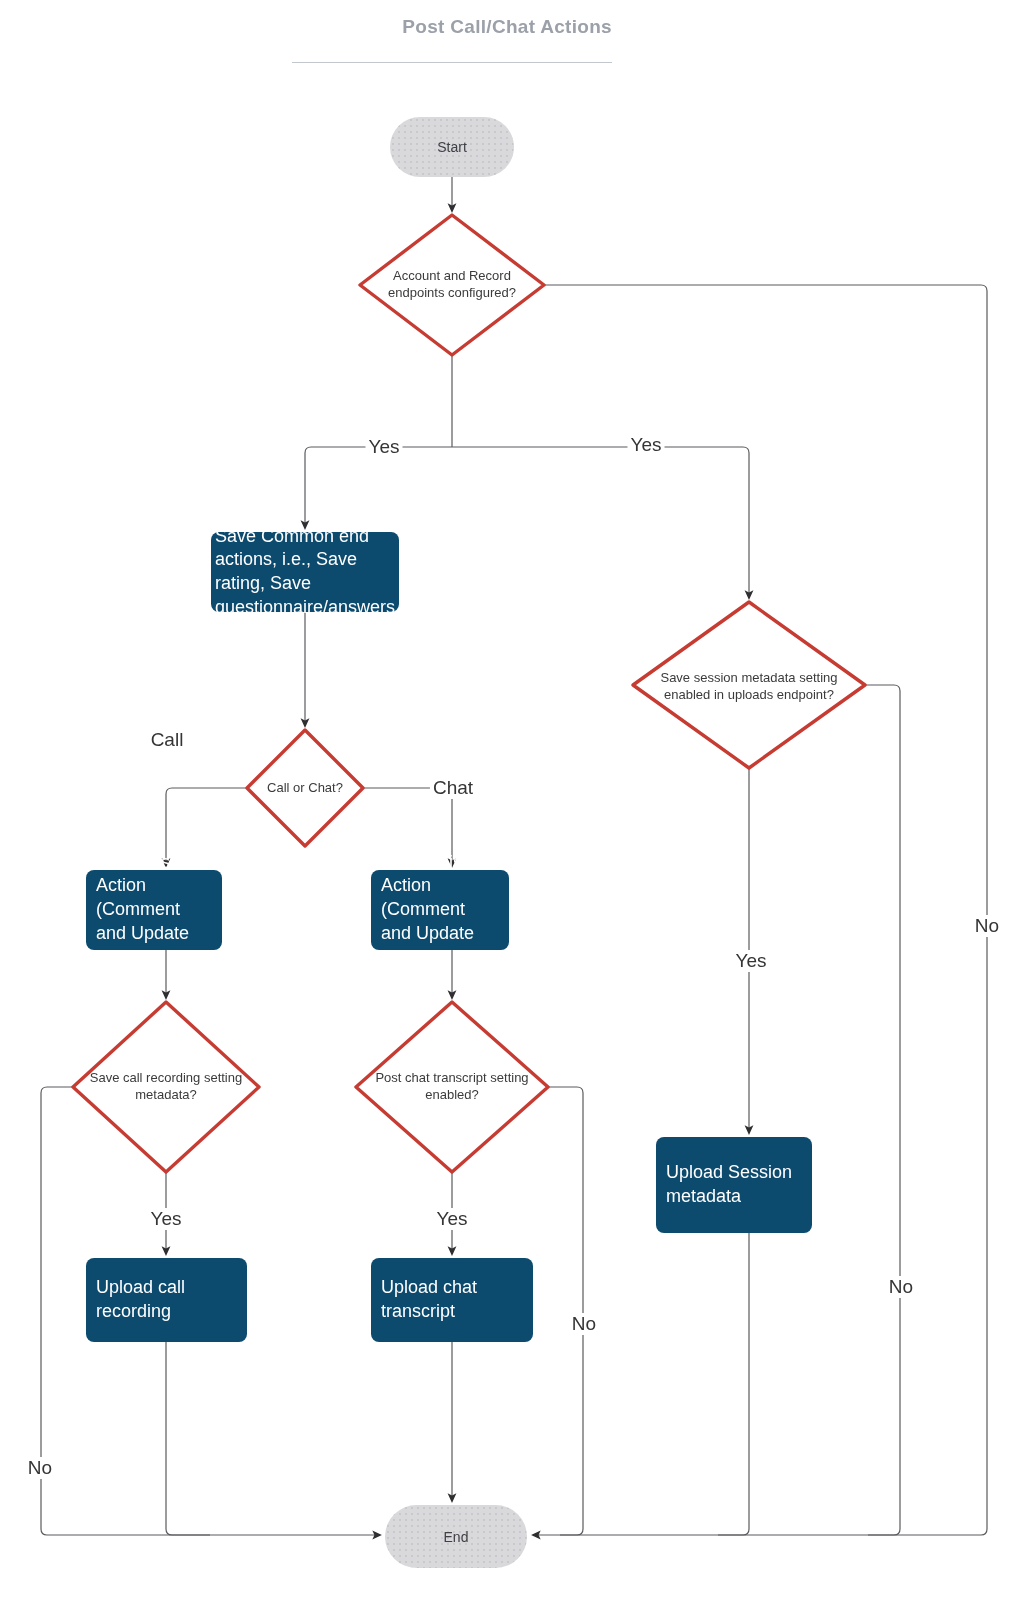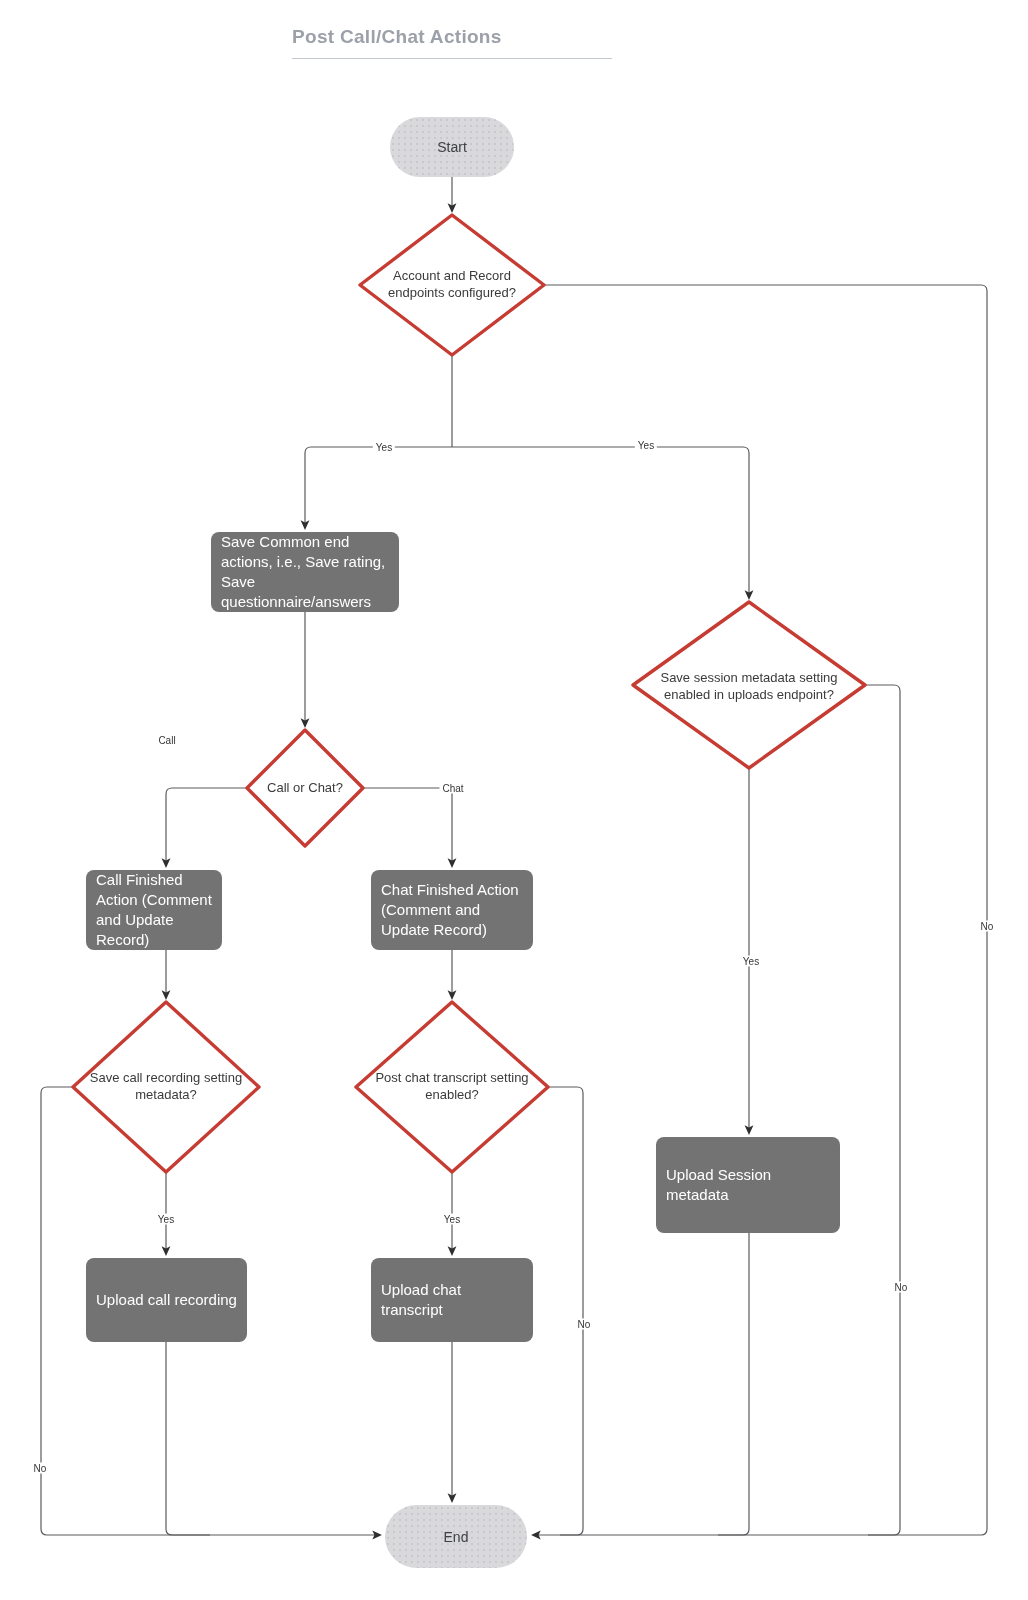--- a/index.html
+++ b/index.html
@@ -5,44 +5,44 @@
   html,body { margin:0; padding:0; background:#ffffff; }
   .canvas {
     position:relative; width:1028px; height:1600px; background:#ffffff;
     font-family:"Liberation Sans", sans-serif; overflow:hidden;
   }
   .edges { position:absolute; left:0; top:0; width:1028px; height:1600px; }
   .edge { fill:none; stroke:#5a5b5e; stroke-width:1.2; }
   .diamond { fill:#ffffff; stroke:#c63b32; stroke-width:3.4; stroke-linejoin:round; }
 
   .diagram-title {
-    position:absolute; left:292px; top:26px; width:320px; text-align:left;
+    position:absolute; left:292px; top:16px; width:320px; text-align:right;
     font-size:19px; font-weight:bold; color:#9ba0a9; letter-spacing:.3px;
-    padding-bottom:10px; border-bottom:1px solid #c3c7ce;
+    padding-bottom:24px; border-bottom:1px solid #c3c7ce;
   }
   .node {
     position:absolute; display:flex; align-items:center; justify-content:center;
     text-align:left; box-sizing:border-box;
   }
   .terminal {
     background-color:#d9d9dc; border-radius:34px; color:#3f4045; font-size:14px;
     background-image:radial-gradient(circle, #c7c7cd 0.7px, rgba(0,0,0,0) 0.8px);
     background-size:6px 6px;
   }
   .action {
-    background:#737373; border-radius:8px; color:#ffffff;
-    font-size:15px; line-height:1.32; padding:5px 10px;
+    background:#0c4a6e; border-radius:8px; color:#ffffff;
+    font-size:18px; line-height:1.32; padding:5px 10px;
   }
   .decision-label {
     position:absolute; transform:translate(-50%,-50%); text-align:center;
     color:#3b3b3b; font-size:13px; line-height:1.3;
   }
   .edge-label {
     position:absolute; transform:translate(-50%,-50%); background:#ffffff;
-    padding:0 3px; font-size:10px; color:#353535; white-space:nowrap;
+    padding:0 3px; font-size:19px; color:#353535; white-space:nowrap;
   }
 </style>
 </head>
 <body>
 
 <div class="canvas">
 
   <svg class="edges" viewBox="0 0 1028 1600">
     <defs>
       <marker id="arrowhead" viewBox="0 0 10 10" refX="8" refY="5" markerWidth="9" markerHeight="8" orient="auto">
@@ -91,30 +91,30 @@
   <div class="decision-label" style="left:305px; top:788px; width:120px;">Call or Chat?</div>
   <div class="decision-label" style="left:166px; top:1087px; width:160px;">Save call recording setting metadata?</div>
   <div class="decision-label" style="left:452px; top:1087px; width:170px;">Post chat transcript setting enabled?</div>
 
   <div class="node action" style="left:211px; top:532px; width:188px; height:80px;">
     <span>Save Common end actions, i.e., Save rating, Save questionnaire/answers</span>
   </div>
   <div class="node action" style="left:86px; top:870px; width:136px; height:80px;">
     <span>Call Finished Action (Comment and Update Record)</span>
   </div>
-  <div class="node action" style="left:371px; top:870px; width:162px; height:80px;">
+  <div class="node action" style="left:371px; top:870px; width:138px; height:80px;">
     <span>Chat Finished Action (Comment and Update Record)</span>
   </div>
   <div class="node action" style="left:86px; top:1258px; width:161px; height:84px;">
     <span>Upload call recording</span>
   </div>
   <div class="node action" style="left:371px; top:1258px; width:162px; height:84px;">
     <span>Upload chat transcript</span>
   </div>
-  <div class="node action" style="left:656px; top:1137px; width:184px; height:96px;">
+  <div class="node action" style="left:656px; top:1137px; width:156px; height:96px;">
     <span>Upload Session metadata</span>
   </div>
 
   <div class="edge-label" style="left:384px; top:447px;">Yes</div>
   <div class="edge-label" style="left:646px; top:445px;">Yes</div>
   <div class="edge-label" style="left:987px; top:926px;">No</div>
   <div class="edge-label" style="left:167px; top:740px;">Call</div>
   <div class="edge-label" style="left:453px; top:788px;">Chat</div>
   <div class="edge-label" style="left:166px; top:1219px;">Yes</div>
   <div class="edge-label" style="left:452px; top:1219px;">Yes</div>

